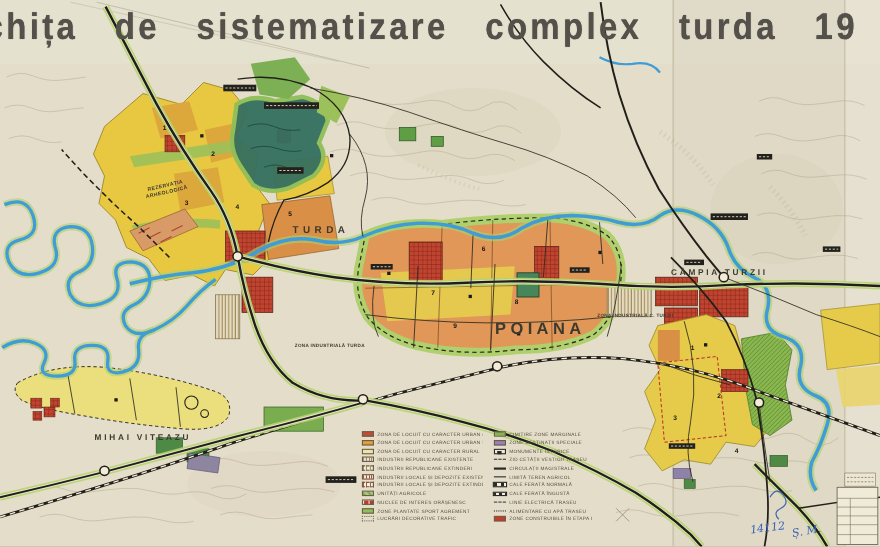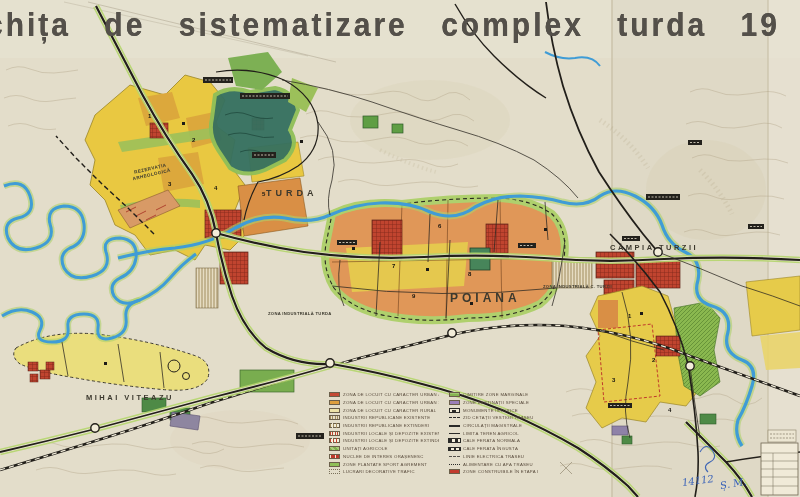--- a/index.html
+++ b/index.html
@@ -4,22 +4,22 @@
 <style>
   html,body{margin:0;padding:0;background:#888;}
   .scan{position:relative;width:800px;height:497px;overflow:hidden;
         background:#e3ddca;font-family:"Liberation Sans",sans-serif;}
   svg{position:absolute;left:0;top:0;}
   .title{position:absolute;top:6px;left:-14px;margin:0;white-space:nowrap;
          font:800 30px "Liberation Sans",sans-serif;color:#54504a;
          letter-spacing:3px;word-spacing:22px;transform:scaleY(1.12);
          transform-origin:left top;text-shadow:0 0 .6px #54504a;}
   .maplabel{position:absolute;color:#3c392e;font-weight:700;white-space:nowrap;}
-  #lbl-turda{left:266px;top:188px;font-size:9px;letter-spacing:4px;}
-  #lbl-poiana{left:450px;top:291px;font-size:12px;letter-spacing:4px;}
+  #lbl-turda{left:266px;top:204px;font-size:9px;letter-spacing:4px;}
+  #lbl-poiana{left:450px;top:291px;font-size:15px;letter-spacing:4px;}
   #lbl-ct{left:610px;top:243px;font-size:7.5px;letter-spacing:2.5px;text-align:center;}
   #lbl-mv{left:86px;top:393px;font-size:7.5px;letter-spacing:2.5px;text-align:center;}
   #lbl-rez{left:126px;top:166px;font-size:4.6px;letter-spacing:.4px;width:50px;
            white-space:normal;line-height:5.6px;text-align:center;transform:rotate(-13deg);}
   #lbl-zit{left:268px;top:311px;font-size:4.2px;letter-spacing:.3px;}
   #lbl-zict{left:543px;top:284px;font-size:4.2px;letter-spacing:.3px;}
   .legend{position:absolute;left:329px;top:391px;display:flex;gap:10px;}
   .lcol{display:flex;flex-direction:column;}
   .lrow{display:flex;align-items:center;height:7.7px;}
   .ltext{font-size:4.3px;letter-spacing:.3px;color:#57493a;text-transform:uppercase;

